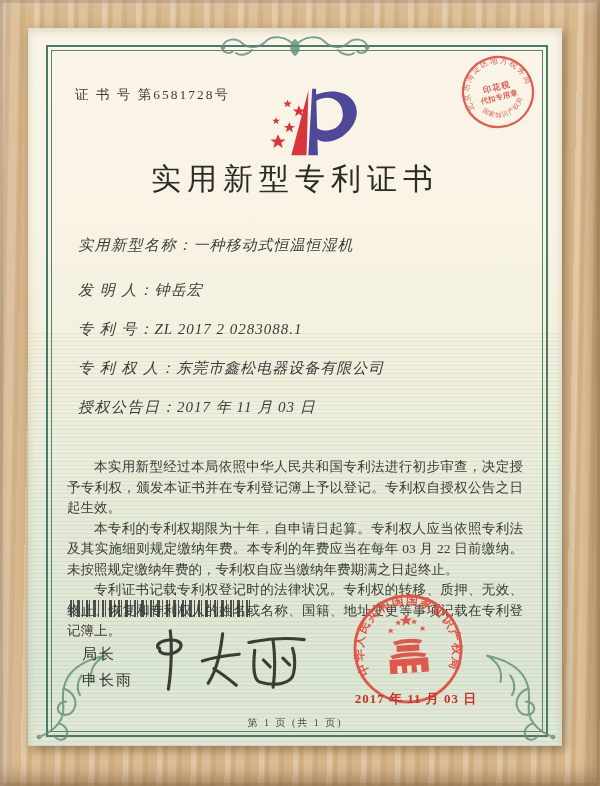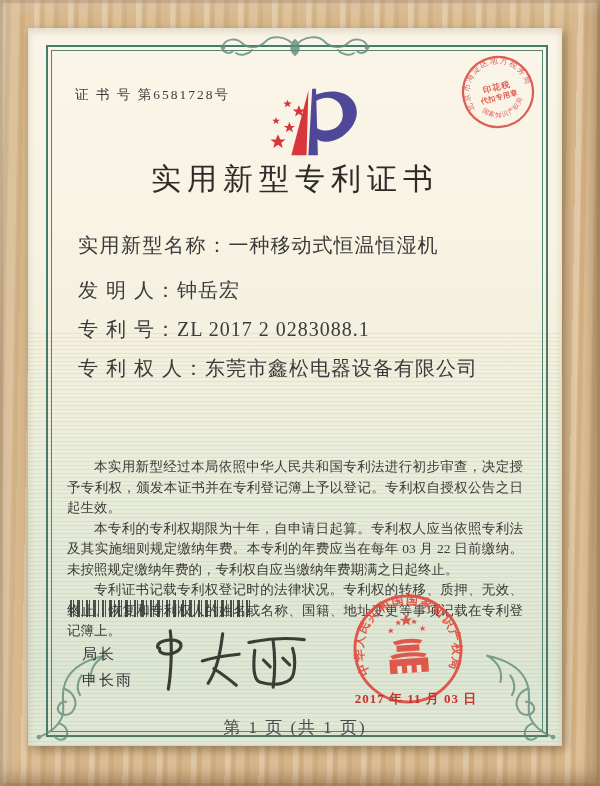--- a/index.html
+++ b/index.html
@@ -61,21 +61,21 @@
   }
   .logo { position:absolute; left:224px; top:55px; width:128px; height:76px; }
 
   .title {
     position:absolute; left:0; right:0; top:131px;
     text-align:center; font-size:30px; font-weight:normal;
     letter-spacing:6px; color:#2d2b28;
   }
 
   .fields { position:absolute; left:50px; top:206px; right:36px; }
-  .field-row { font-size:20px; line-height:23px; margin-bottom:16px; color:#3a3a3a; }
+  .field-row { font-size:15px; line-height:23px; margin-bottom:16px; color:#3a3a3a;font-style:italic; }
   .field-row:first-child { margin-bottom:22px; }
   .flabel { letter-spacing:1.5px; }
   .fvalue { letter-spacing:1px; }
 
   .body-text {
     position:absolute; left:39px; right:39px; top:429px;
     font-size:13.5px; line-height:20.5px; color:#3d3a38;
     text-align:justify; 
   }
   .body-text p { text-indent:2em; }
@@ -98,21 +98,21 @@
           transform:rotate(-4deg); opacity:.88; }
   .seal-date {
     position:absolute; left:318px; top:662px; width:140px; text-align:center;
     font-size:13px; font-weight:bold; color:#c8322b; letter-spacing:1px;
   }
   .tax-seal { position:absolute; left:432px; top:26px; width:76px; height:76px;
               transform:rotate(-14deg); opacity:.85; }
 
   .footer {
     position:absolute; left:0; right:0; top:688px; text-align:center;
-    font-size:17px; letter-spacing:2px; color:#4c4c4c;
+    font-size:10px; letter-spacing:2px; color:#4c4c4c;
   }
 </style>
 </head>
 <body>
 
 <div class="frame">
   <div class="paper">
 
     <div class="border-line"></div>
 
@@ -172,20 +172,23 @@
         <span class="flabel">实用新型名称：</span><span class="fvalue">一种移动式恒温恒湿机</span>
       </div>
       <div class="field-row">
         <span class="flabel">发 明 人：</span><span class="fvalue">钟岳宏</span>
       </div>
       <div class="field-row">
         <span class="flabel">专 利 号：</span><span class="fvalue">ZL 2017 2 0283088.1</span>
       </div>
       <div class="field-row">
         <span class="flabel">专 利 权 人：</span><span class="fvalue">东莞市鑫松电器设备有限公司</span>
+      </div>
+      <div class="field-row">
+        <span class="flabel">授权公告日：</span><span class="fvalue">2017 年 11 月 03 日</span>
       </div>
     </div>
 
     <div class="body-text">
       <p>本实用新型经过本局依照中华人民共和国专利法进行初步审查，决定授予专利权，颁发本证书并在专利登记簿上予以登记。专利权自授权公告之日起生效。</p>
       <p>本专利的专利权期限为十年，自申请日起算。专利权人应当依照专利法及其实施细则规定缴纳年费。本专利的年费应当在每年 03 月 22 日前缴纳。未按照规定缴纳年费的，专利权自应当缴纳年费期满之日起终止。</p>
       <p>专利证书记载专利权登记时的法律状况。专利权的转移、质押、无效、终止、恢复和专利权人的姓名或名称、国籍、地址变更等事项记载在专利登记簿上。</p>
     </div>
 
     <div class="barcode"></div>

